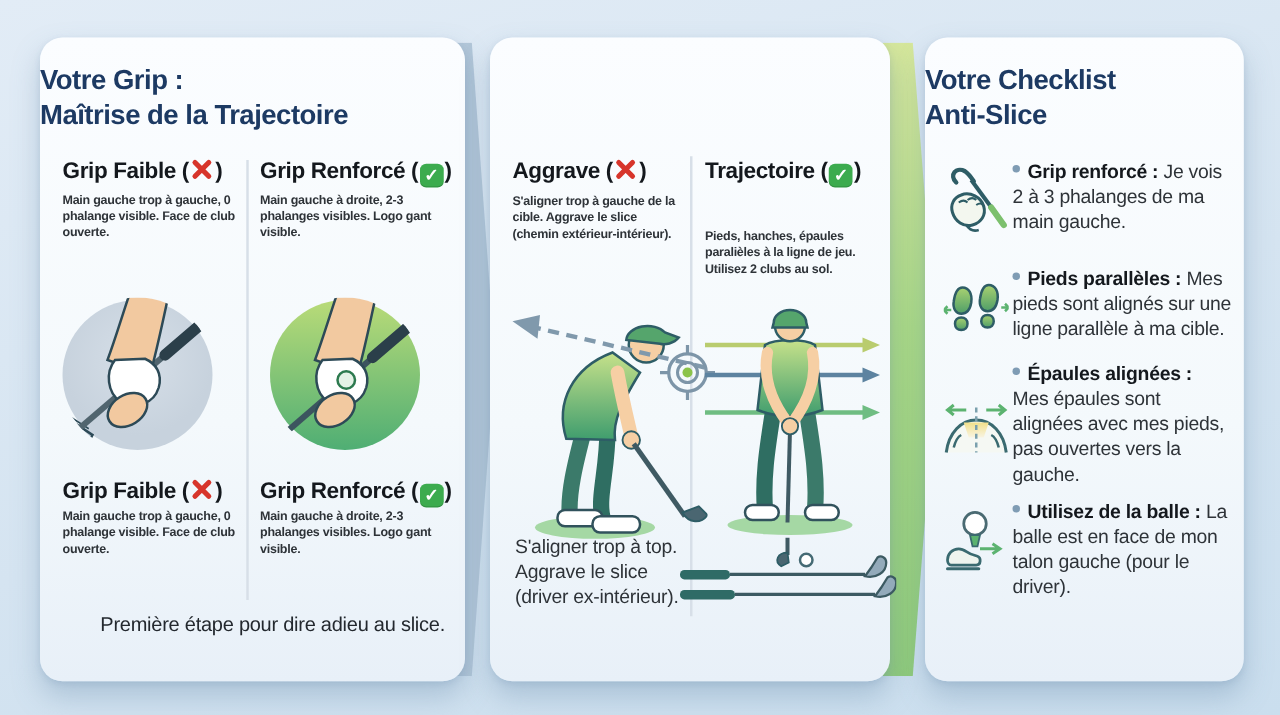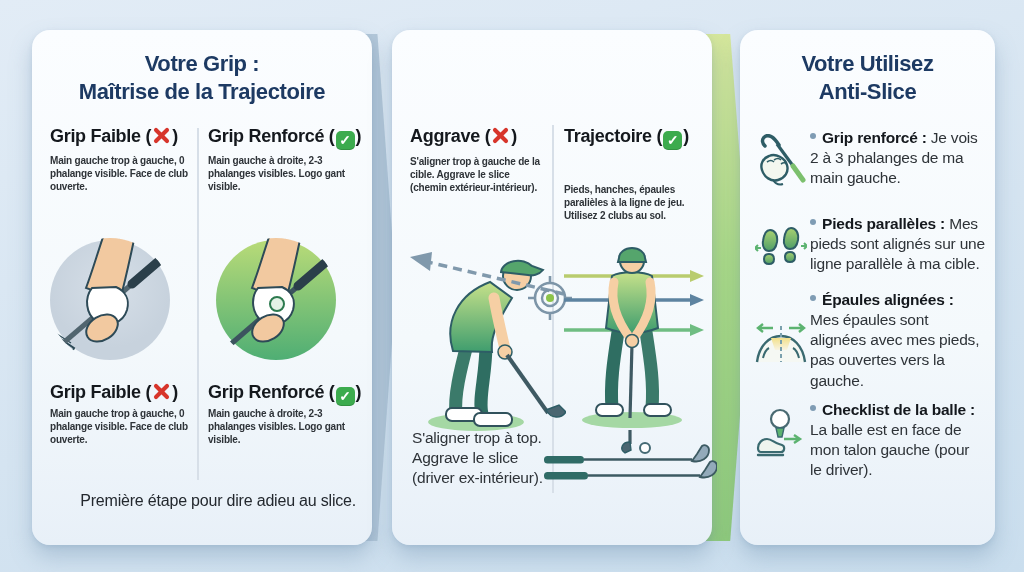--- a/index.html
+++ b/index.html
@@ -22,21 +22,21 @@
 
   .chev { position: absolute; top: 34px; height: 507px; z-index: 1; }
   #chev-blue  { left: 364px; width: 32px; background: #b3c7d9;
                 clip-path: polygon(0 0, 42% 0, 100% 50%, 42% 100%, 0 100%); }
   #chev-green { left: 706px; width: 44px;
                 background: linear-gradient(180deg,#d6e79c 0%, #aada85 45%, #8fcb7a 100%);
                 clip-path: polygon(0 0, 55% 0, 100% 50%, 55% 100%, 0 100%); }
 
   .title {
     position: absolute; left: 0; right: 0; top: 20px;
-    text-align: center; white-space: pre-line;
+    white-space: pre-line;
     font-size: 22px; line-height: 1.28; font-weight: bold;
     letter-spacing: -0.4px; color: #1d3a63;
   }
   .col-heading {
     position: absolute; font-size: 18px; font-weight: bold; color: #14181d;
     white-space: nowrap; letter-spacing: -0.3px;
   }
   .col-heading .mark { display:inline-block; vertical-align:-3px; margin:0 1px; }
   .check-badge {
     display:inline-flex; width:19px; height:19px; border-radius:5px;
@@ -246,21 +246,21 @@
       <line x1="42" y1="29.5" x2="150" y2="29.5" stroke="#3c5a62" stroke-width="2.6"></line>
       <path d="M150,31 c9,2 17,-3 17,-11 c0,-4 -4,-6 -7,-4 l-5,8 Z" fill="#93aaba" stroke="#3c5a62" stroke-width="1.8"></path>
       <rect x="2" y="42" width="44" height="7.5" rx="3.5" fill="#2f6b66"></rect>
       <line x1="46" y1="45.5" x2="158" y2="45.5" stroke="#3c5a62" stroke-width="2.6"></line>
       <path d="M158,47 c9,2 17,-3 17,-11 c0,-4 -4,-6 -7,-4 l-5,8 Z" fill="#93aaba" stroke="#3c5a62" stroke-width="1.8"></path>
     </svg>
   </div>
 </div>
 
 <div class="panel" id="panel-check">
-  <div class="title">Votre Utilisez
+  <div class="title">Votre Checklist
 Anti-Slice</div>
 
   <div class="check-item" style="top:98px;">
     <div class="icon-box">
       <svg width="52" height="58" viewBox="0 0 52 58" style="margin-top:6px;">
         <path d="M10,12 C4,6 10,-1 17,3 c3,2 5,5 7,8" fill="none" stroke="#2e5d66" stroke-width="3.5" stroke-linecap="round"></path>
         <line x1="22" y1="10" x2="44" y2="40" stroke="#2e5d66" stroke-width="3.2"></line>
         <line x1="38" y1="32" x2="48" y2="46" stroke="#7cc06d" stroke-width="5" stroke-linecap="round"></line>
         <path d="M14,22 c-6,2 -9,8 -7,14 c2,7 9,12 16,10 c7,-2 11,-8 9,-15 c-2,-7 -11,-12 -18,-9 Z" fill="#f3f7ef" stroke="#2e5d66" stroke-width="2.4"></path>
         <path d="M12,28 q4,-3 7,0 M19,26 q4,-3 7,0 M26,30 q4,-3 6,1" fill="none" stroke="#2e5d66" stroke-width="1.6"></path>
@@ -313,15 +313,15 @@
   <div class="check-item" style="top:370px;">
     <div class="icon-box">
       <svg width="54" height="54" viewBox="0 0 54 54" style="margin-top:8px;">
         <circle cx="26" cy="11" r="9" fill="#ffffff" stroke="#4a6a72" stroke-width="2.2"></circle>
         <path d="M22,20 h8 l-2,9 h-4 Z" fill="#5cb370" stroke="#3a6a70" stroke-width="1.4"></path>
         <path d="M30,31 h14 M40,27 l6,4 -6,4" stroke="#5cb370" stroke-width="2.4" fill="none"></path>
         <path d="M4,40 c0,-5 4,-9 9,-9 c5,0 7,4 12,5 l3,1 c3,1 3,7 -1,7 L7,44 c-2,0 -3,-2 -3,-4 Z" fill="#eef4ee" stroke="#3a6a70" stroke-width="2.2"></path>
         <line x1="4" y1="47" x2="29" y2="47" stroke="#3a6a70" stroke-width="2.4" stroke-linecap="round"></line>
       </svg>
     </div>
-    <div class="txt"><span class="dot"></span><span class="lead">Checklist de la balle :</span><span> La balle est en face de mon talon gauche (pour le driver).</span></div>
+    <div class="txt"><span class="dot"></span><span class="lead">Utilisez de la balle :</span><span> La balle est en face de mon talon gauche (pour le driver).</span></div>
   </div>
 </div>
 
 </body></html>

